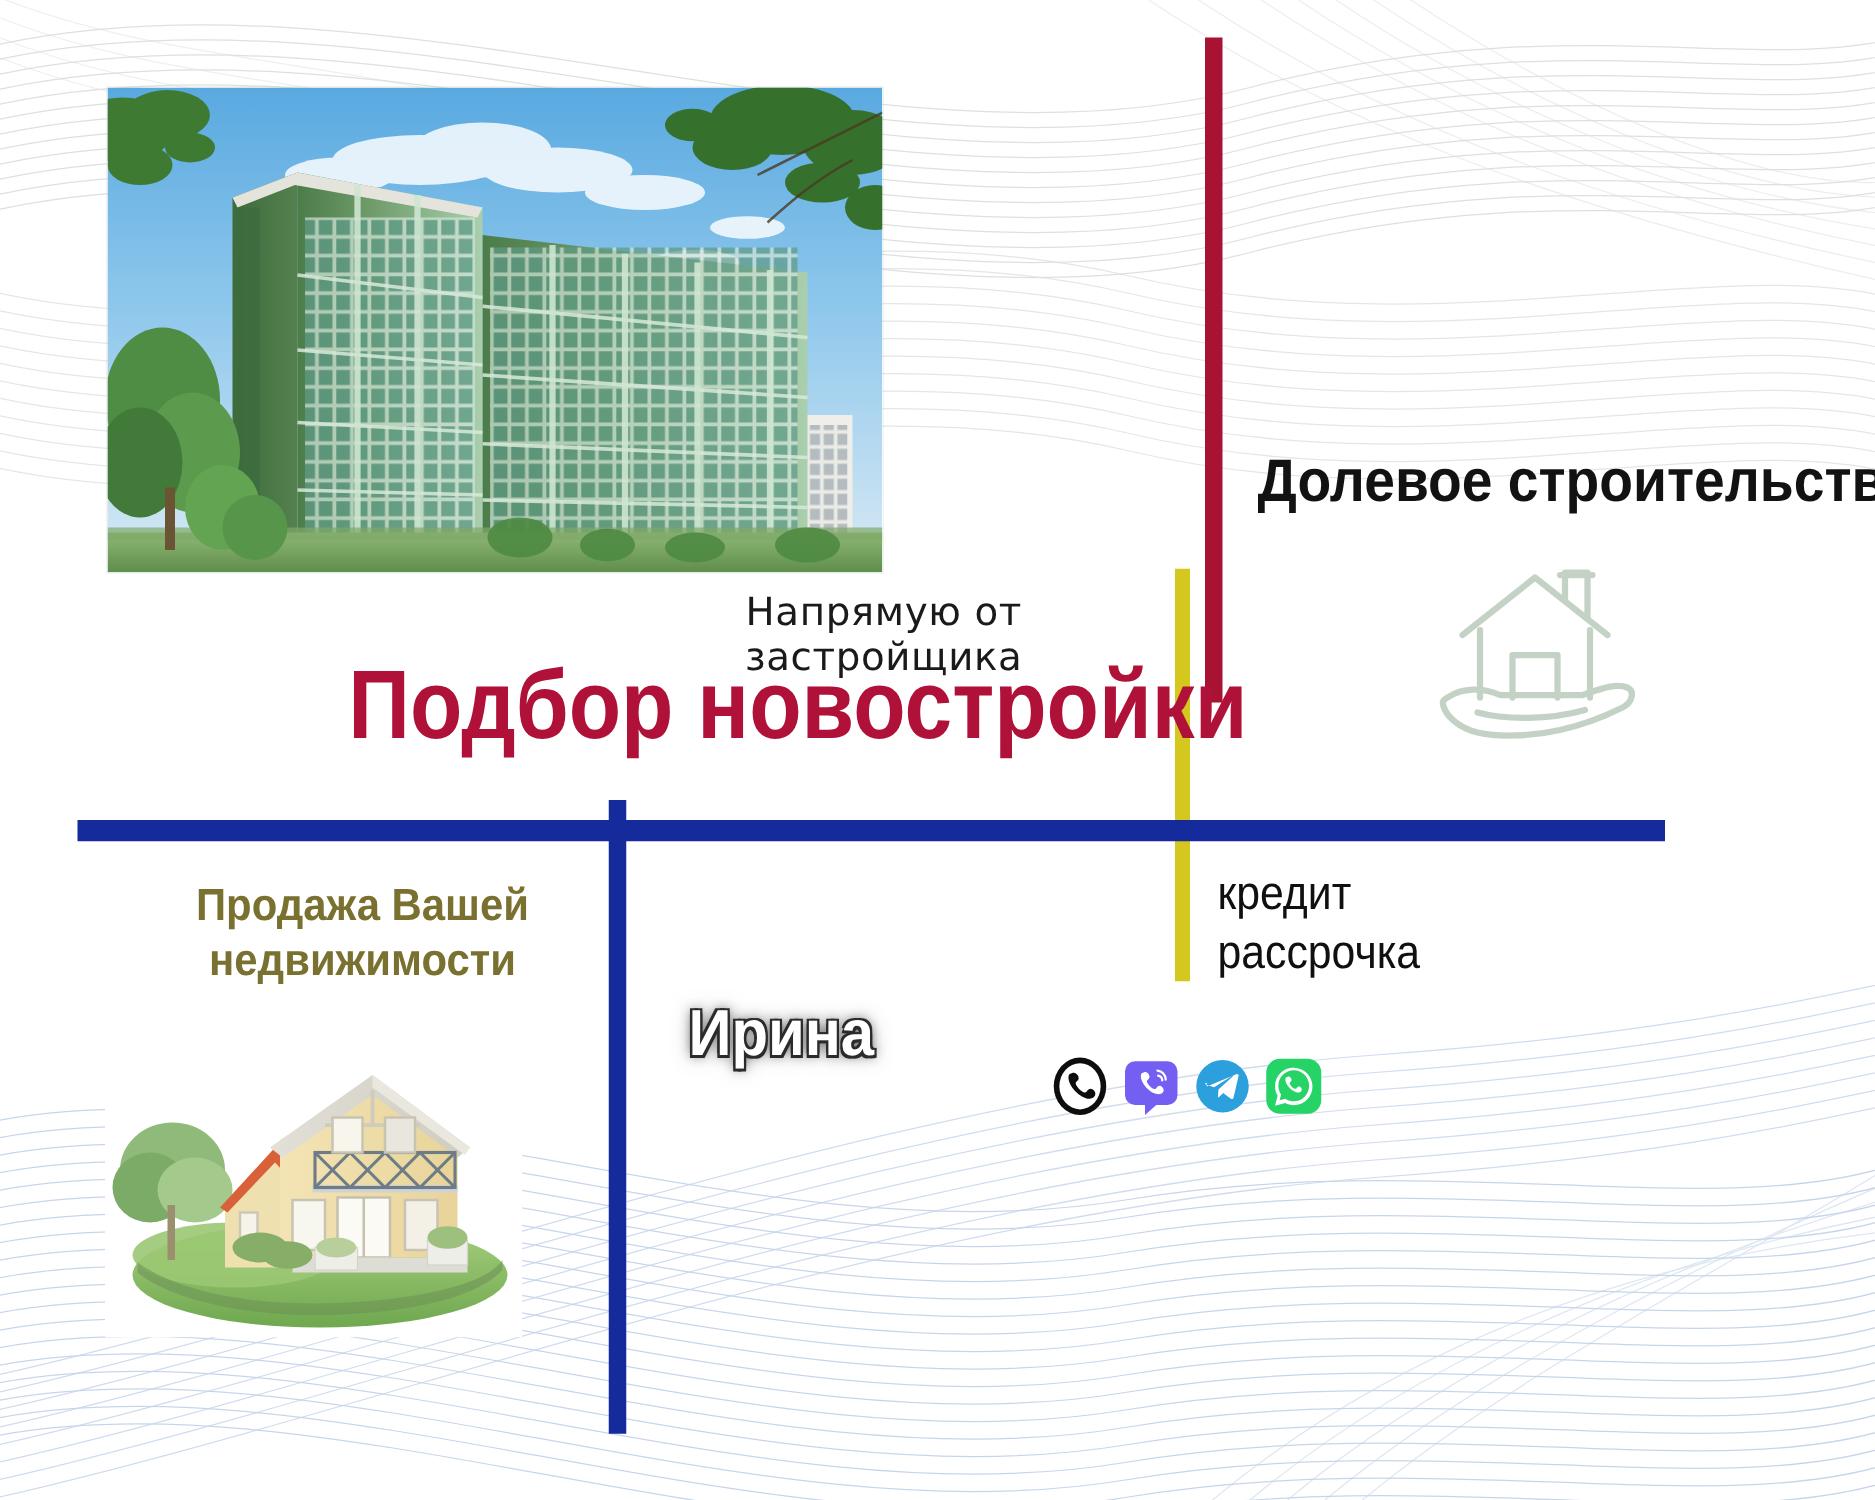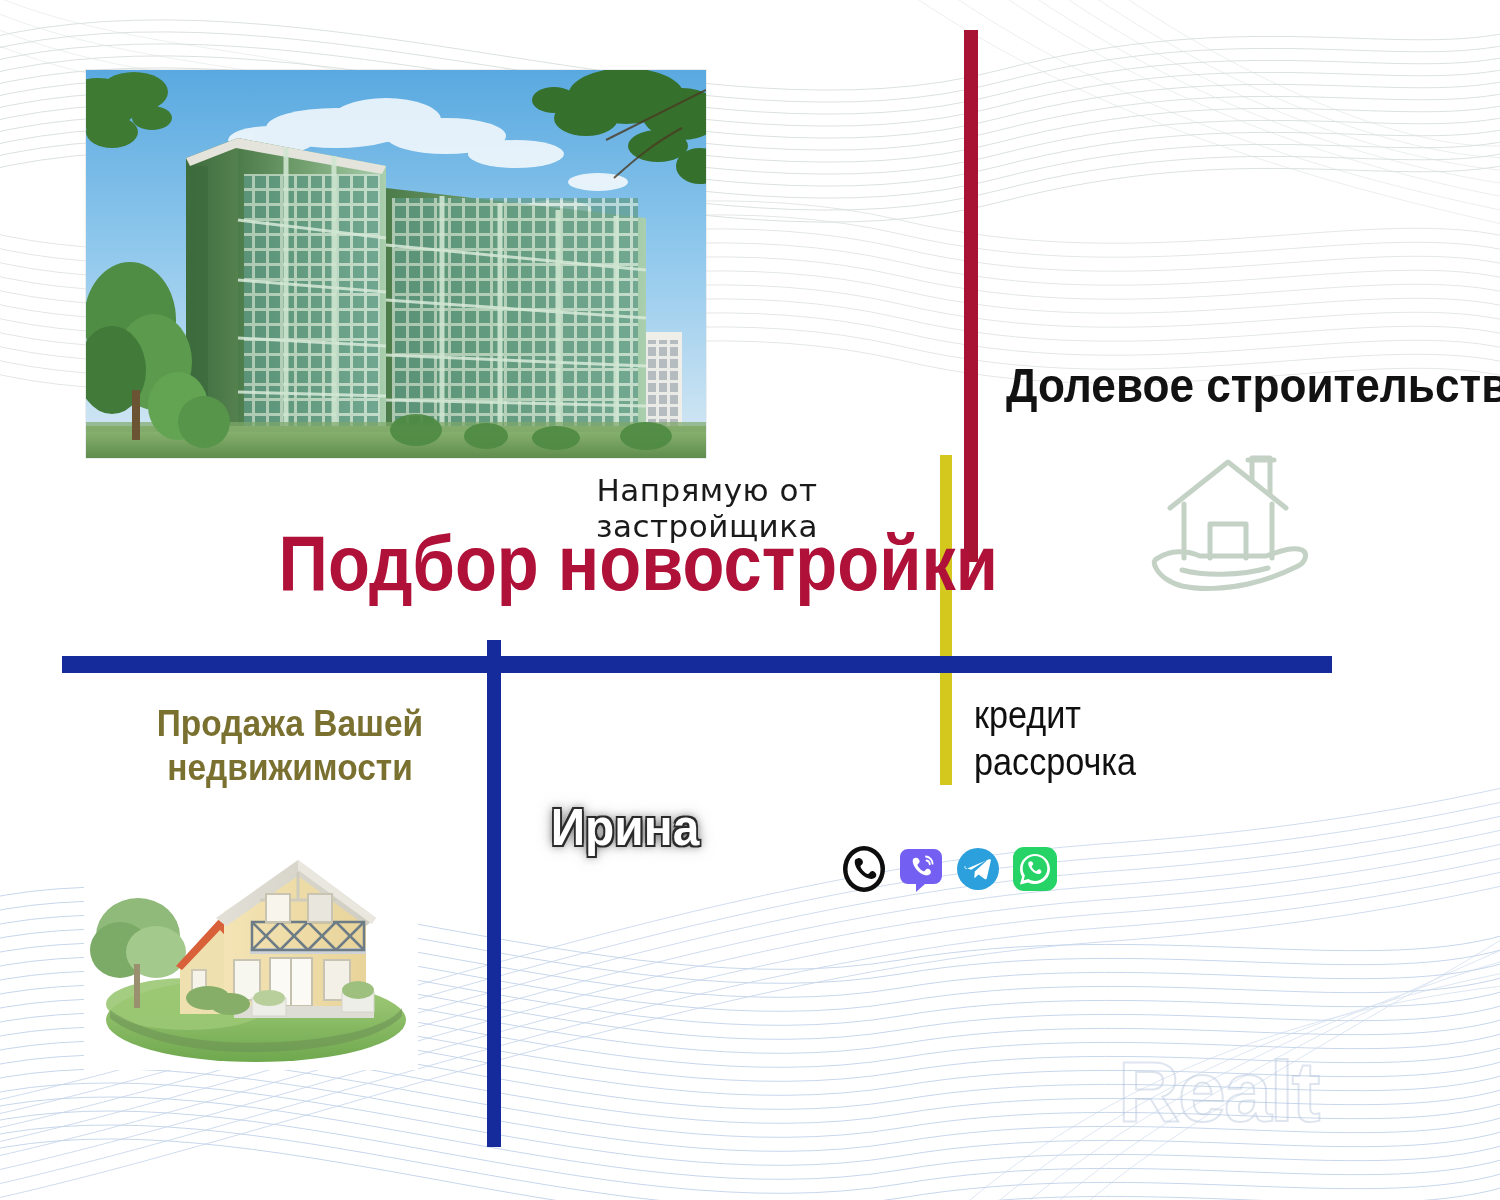--- a/index.html
+++ b/index.html
@@ -562,15 +562,14 @@
         <path d="M19,16.5 c1.4,-0.7 2.6,0.5 3.1,1.7 c0.5,1.2 -0.3,2 -1,2.6
                  c-0.6,0.5 -0.4,1.2 0.4,2.3 c0.9,1.4 2,2.4 3.2,2.8
                  c0.8,0.3 1.3,0.1 1.7,-0.6 c0.6,-0.9 1.5,-1.4 2.6,-0.9
                  c1.2,0.7 1.9,2.1 1.1,3.3 c-0.8,1.2 -2.6,1.6 -4.3,1
                  c-2.7,-0.9 -5,-2.8 -6.7,-5.3 c-1.6,-2.3 -2.3,-4.9 -1.5,-6.3
                  c0.2,-0.4 0.6,-0.5 1.4,-0.6 Z" fill="#ffffff"></path>
       </svg>
     </span>
   </div>
 
-  <div class="watermark">Realt</div>
 
 </div>
 
 </body></html>

